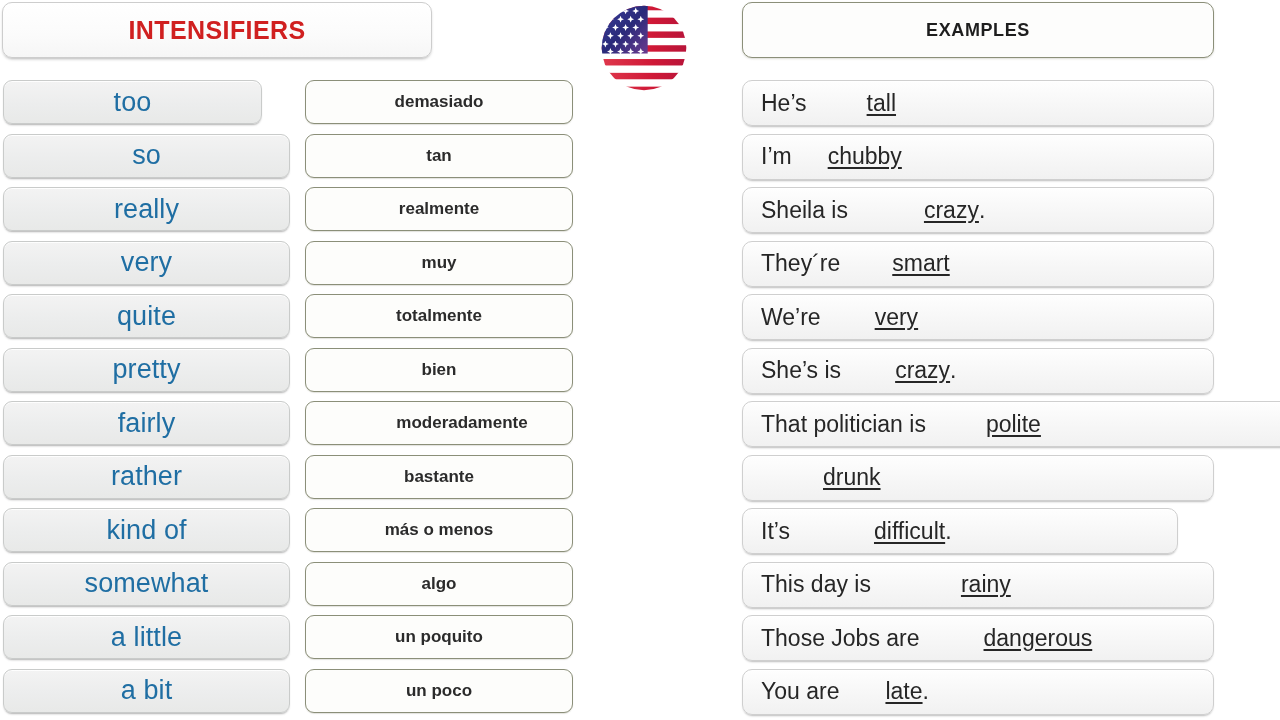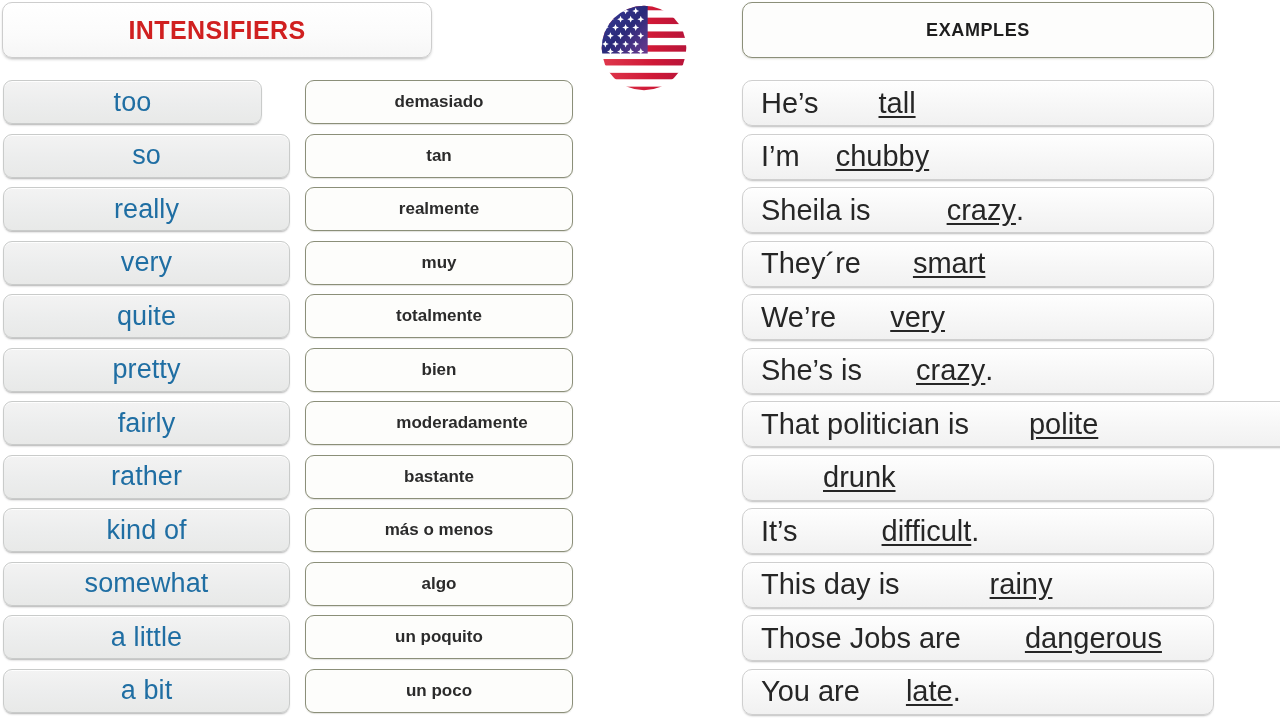--- a/index.html
+++ b/index.html
@@ -69,21 +69,21 @@
     box-shadow: 0 2px 2px -1px rgba(90,90,90,0.40),
                 inset 0 1px 0 rgba(255,255,255,0.9);
     justify-content: flex-start;
     padding-left: 18px;
   }
   .card.ex .sentence {
     display: flex;
     align-items: baseline;
     white-space: nowrap;
     color: #262626;
-    font-size: 29px;
+    font-size: 23px;
     font-weight: 400;
   }
   .card.ex .subject { }
   .card.ex .gap { display: inline-block; }
   .card.ex .blank {
     text-decoration: underline;
     text-underline-offset: 3px;
   }
   .card.ex .period { }
 
@@ -348,21 +348,21 @@
           <span class="period"></span>
         </span>
       </div>
       <div class="card ex" style="left: 742px; top: 454.5px; width: 472px; height: 46px;">
         <span class="sentence">
           <span class="gap" style="width: 62px;"></span>
           <span class="blank">drunk</span>
           <span class="period"></span>
         </span>
       </div>
-      <div class="card ex" style="left: 742px; top: 508px; width: 472px; height: 46px;">
+      <div class="card ex" style="left: 742px; top: 508px; width: 436px; height: 46px;">
         <span class="sentence">
           <span class="subject">It’s</span>
           <span class="gap" style="width: 84px;"></span>
           <span class="blank">difficult</span>
           <span class="period">.</span>
         </span>
       </div>
       <div class="card ex" style="left: 742px; top: 561.5px; width: 472px; height: 46px;">
         <span class="sentence">
           <span class="subject">This day is</span>

